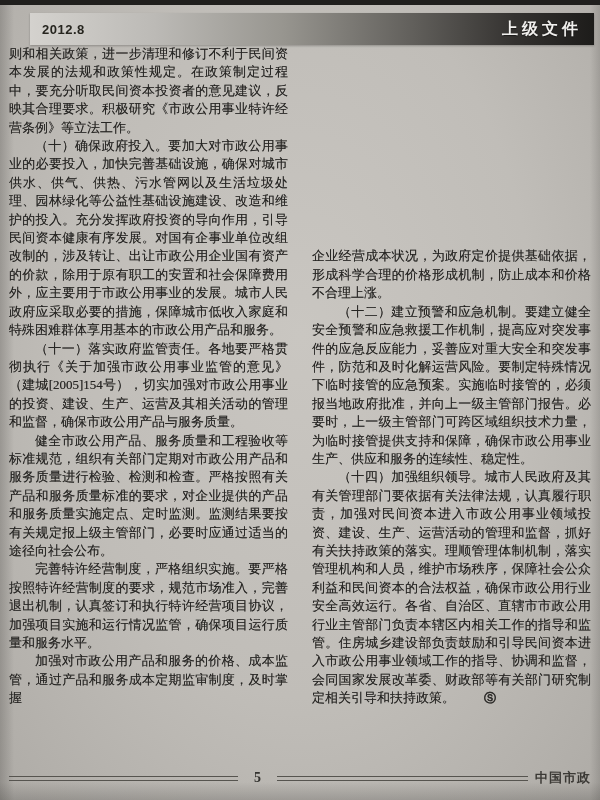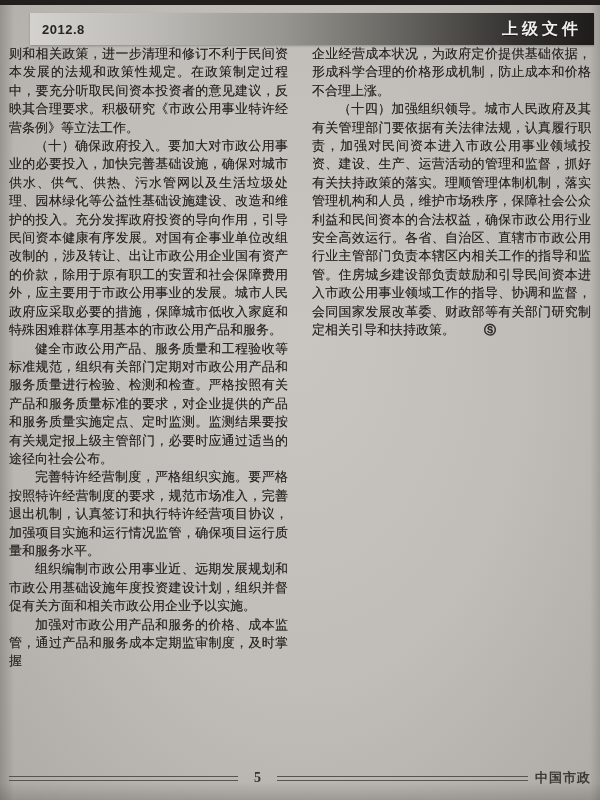--- a/index.html
+++ b/index.html
@@ -30,21 +30,21 @@
     font-family:"Liberation Sans","DejaVu Sans",sans-serif;
     font-size:13px;font-weight:bold;color:#26251f;letter-spacing:.5px;
   }
   .banner-title{
     font-family:"Liberation Sans","DejaVu Sans",sans-serif;
     font-size:16px;font-weight:bold;color:#f1f0ee;letter-spacing:4px;
     text-shadow:0 1px 1px rgba(0,0,0,.5);
   }
   .content{
     position:absolute;top:45px;left:9px;width:582px;
-    display:flex;gap:24px;
+    display:flex;gap:24px;align-items:flex-end;
   }
   .col{
     flex:1;min-width:0;
     font-size:13px;line-height:18.4px;color:#262523;
     text-align:justify;
     font-weight:500;
     text-shadow:0 0 .4px rgba(38,37,35,.55);
   }
   .para{margin:0;}
   .para.indent{text-indent:2em;}
@@ -80,27 +80,28 @@
 
   <div class="banner">
     <span class="issue">2012.8</span>
     <span class="banner-title">上级文件</span>
   </div>
 
   <div class="content">
     <div class="col">
         <p class="para">则和相关政策，进一步清理和修订不利于民间资本发展的法规和政策性规定。在政策制定过程中，要充分听取民间资本投资者的意见建议，反映其合理要求。积极研究《市政公用事业特许经营条例》等立法工作。</p>
         <p class="para indent">（十）确保政府投入。要加大对市政公用事业的必要投入，加快完善基础设施，确保对城市供水、供气、供热、污水管网以及生活垃圾处理、园林绿化等公益性基础设施建设、改造和维护的投入。充分发挥政府投资的导向作用，引导民间资本健康有序发展。对国有企事业单位改组改制的，涉及转让、出让市政公用企业国有资产的价款，除用于原有职工的安置和社会保障费用外，应主要用于市政公用事业的发展。城市人民政府应采取必要的措施，保障城市低收入家庭和特殊困难群体享用基本的市政公用产品和服务。</p>
+        <p class="para indent">（十一）落实政府监管责任。各地要严格贯彻执行《关于加强市政公用事业监管的意见》（建城[2005]154号），切实加强对市政公用事业的投资、建设、生产、运营及其相关活动的管理和监督，确保市政公用产品与服务质量。</p>
         <p class="para indent">健全市政公用产品、服务质量和工程验收等标准规范，组织有关部门定期对市政公用产品和服务质量进行检验、检测和检查。严格按照有关产品和服务质量标准的要求，对企业提供的产品和服务质量实施定点、定时监测。监测结果要按有关规定报上级主管部门，必要时应通过适当的途径向社会公布。</p>
         <p class="para indent">完善特许经营制度，严格组织实施。要严格按照特许经营制度的要求，规范市场准入，完善退出机制，认真签订和执行特许经营项目协议，加强项目实施和运行情况监管，确保项目运行质量和服务水平。</p>
-        <p class="para indent">组织编制市政公用事业近、远期发展规划和市政公用基础设施年度投资建设计划，组织并督促有关方面和相关市政公用企业予以实施。</p>
         <p class="para indent">加强对市政公用产品和服务的价格、成本监管，通过产品和服务成本定期监审制度，及时掌握</p>
       </div>
     <div class="col">
         <p class="para">企业经营成本状况，为政府定价提供基础依据，形成科学合理的价格形成机制，防止成本和价格不合理上涨。</p>
+        <p class="para indent">（十二）建立预警和应急机制。要建立健全安全预警和应急救援工作机制，提高应对突发事件的应急反应能力，妥善应对重大安全和突发事件，防范和及时化解运营风险。要制定特殊情况下临时接管的应急预案。实施临时接管的，必须报当地政府批准，并向上一级主管部门报告。必要时，上一级主管部门可跨区域组织技术力量，为临时接管提供支持和保障，确保市政公用事业生产、供应和服务的连续性、稳定性。</p>
         <p class="para indent">（十四）加强组织领导。城市人民政府及其有关管理部门要依据有关法律法规，认真履行职责，加强对民间资本进入市政公用事业领域投资、建设、生产、运营活动的管理和监督，抓好有关扶持政策的落实。理顺管理体制机制，落实管理机构和人员，维护市场秩序，保障社会公众利益和民间资本的合法权益，确保市政公用行业安全高效运行。各省、自治区、直辖市市政公用行业主管部门负责本辖区内相关工作的指导和监管。住房城乡建设部负责鼓励和引导民间资本进入市政公用事业领域工作的指导、协调和监督，会同国家发展改革委、财政部等有关部门研究制定相关引导和扶持政策。<span class="endmark">Ⓢ</span></p>
       </div>
   </div>
 
   <div class="footer">
     <div class="rule left"></div>
     <span class="page-number">5</span>
     <div class="rule right"></div>
     <span class="journal-mark">中国市政</span>
   </div>

